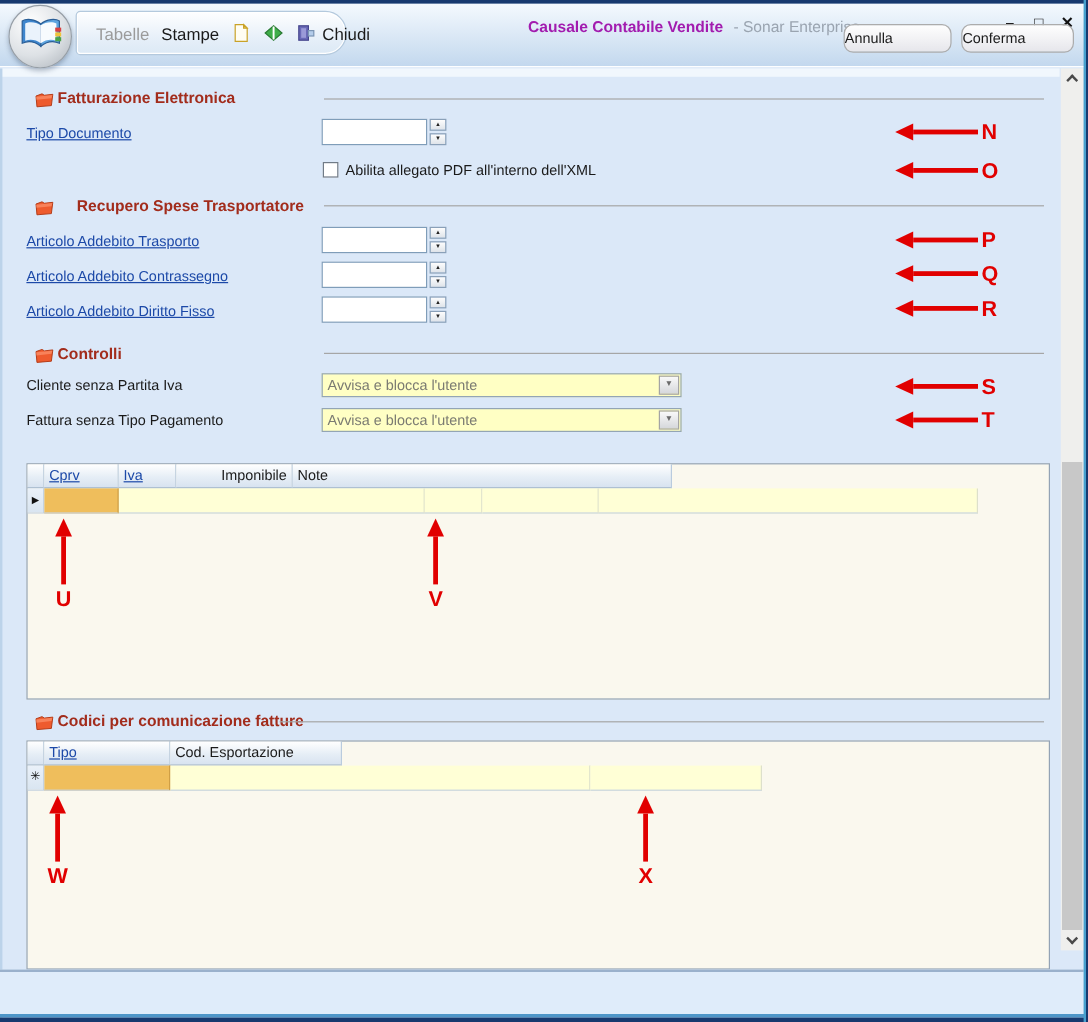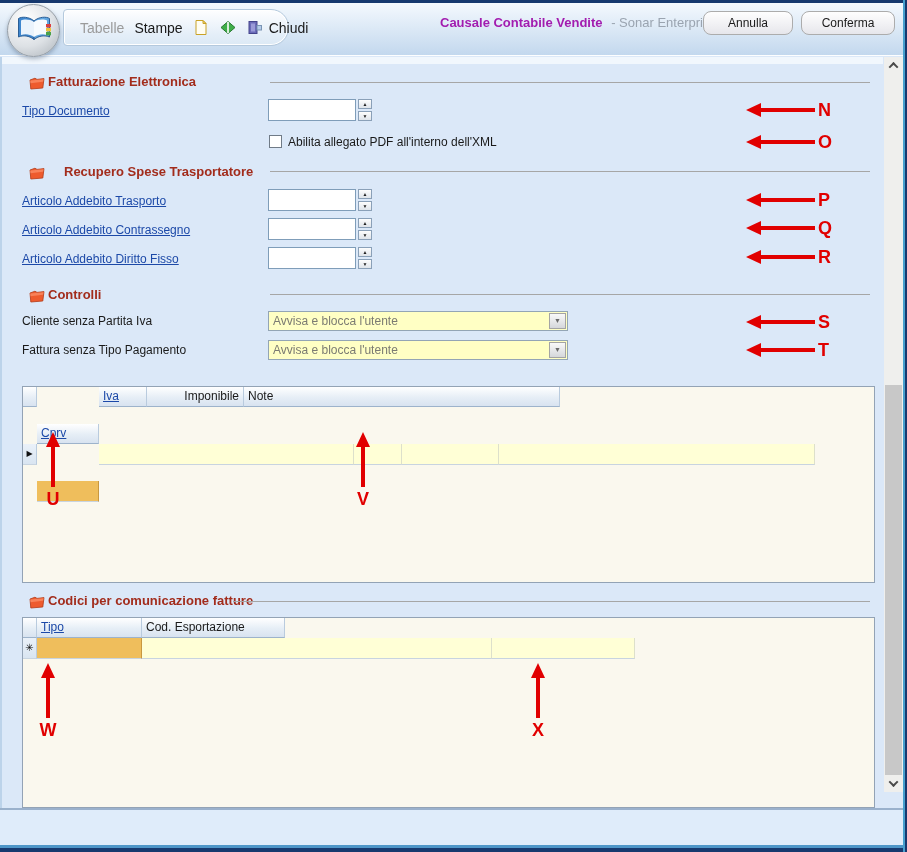--- a/index.html
+++ b/index.html
@@ -68,21 +68,21 @@
     border-bottom:1px solid #9DB3CB; font-size:12px; color:#1A1A1A; padding:2px 4px;
     height:20px; overflow:hidden; white-space:nowrap; cursor:pointer; }
   .gh.link { color:#1C49A8; text-decoration:underline; }
   .gh.right { text-align:right; }
   .gd { background:#FFFFD6; border-right:1px solid #DDE0CB; border-bottom:1px solid #C8D4E0;
     height:21px; cursor:text; }
   .gd.orange { background:#EFBE5C; border-right:1px solid #C89840; }
   .selcell { background:linear-gradient(#EAF1F9,#D9E5F1); border-right:1px solid #B9CBDE;
     text-align:center; font-size:8px; color:#111; line-height:20px; cursor:default; }
   .c-sel { width:14px; flex:none; }
-  .g1-c1 { width:62px; flex:none;margin-top:37px; }
+  .g1-c1 { width:62px; flex:none; }
   .g1-c2 { width:255px; flex:none; }
   .g1-c3 { width:48px; flex:none; }
   .g1-c4 { width:97px; flex:none; }
   .g1-c5 { width:316px; flex:none; }
   .g2-c1 { width:105px; flex:none; }
   .g2-c2 { width:350px; flex:none; }
   .g2-c3 { width:143px; flex:none; }
 
   
   .arrow-h { position:absolute; display:flex; align-items:center; z-index:10; height:20px; }
@@ -101,23 +101,23 @@
   .vs-btn { position:absolute; left:0; width:19px; height:17px; display:flex; align-items:center; justify-content:center; cursor:pointer; }
   .chev-up { width:7px; height:7px; border-left:2px solid #4A4A4A; border-top:2px solid #4A4A4A;
     transform:rotate(45deg) translate(1px,1px); }
   .chev-down { width:7px; height:7px; border-left:2px solid #4A4A4A; border-top:2px solid #4A4A4A;
     transform:rotate(225deg) translate(1px,1px); }
   #vs-thumb { position:absolute; left:1px; top:328px; width:17px; height:390px; background:#C8C8C8; cursor:grab; }
 
   
   #footer { position:absolute; left:0; top:808px; width:903px; height:37px; background:#DFECFA;
     border-top:2px solid #9AB1CC; }
-  .btn { position:absolute; top:11px; height:24px; background:linear-gradient(#FEFEFE,#F0F0F3 60%,#E6E6EB);
+  .btn { position:absolute; top:20px; height:24px; background:linear-gradient(#FEFEFE,#F0F0F3 60%,#E6E6EB);
     border:1px solid #ACACAC; border-radius:8px; font-size:12px; color:#1A1A1A;
-    text-align:center; line-height:22px; cursor:pointer; font-family:"Liberation Sans",sans-serif; }
+    text-align:left; line-height:22px; cursor:pointer; font-family:"Liberation Sans",sans-serif; }
   #bottom-teal { position:absolute; left:0; top:845px; width:907px; height:3px; background:#4E96C8; }
   #bottom-navy { position:absolute; left:0; top:848px; width:907px; height:4px; background:#17396F; }
 </style>
 </head>
 <body>
 
 <div id="window">
 
   <div id="titlebar"></div>
 

